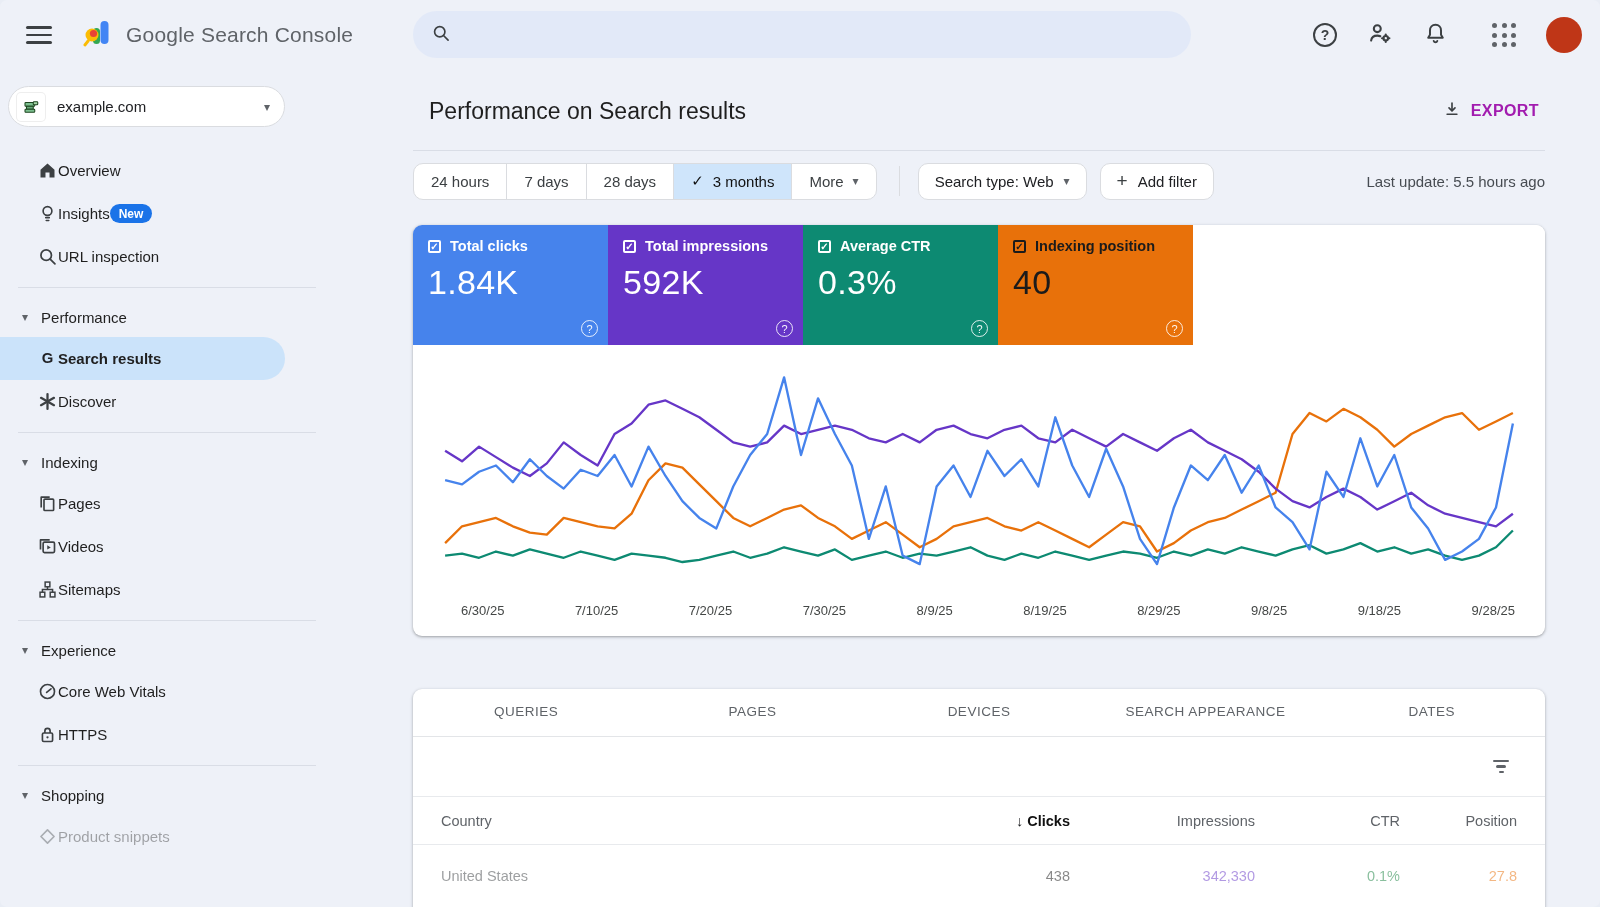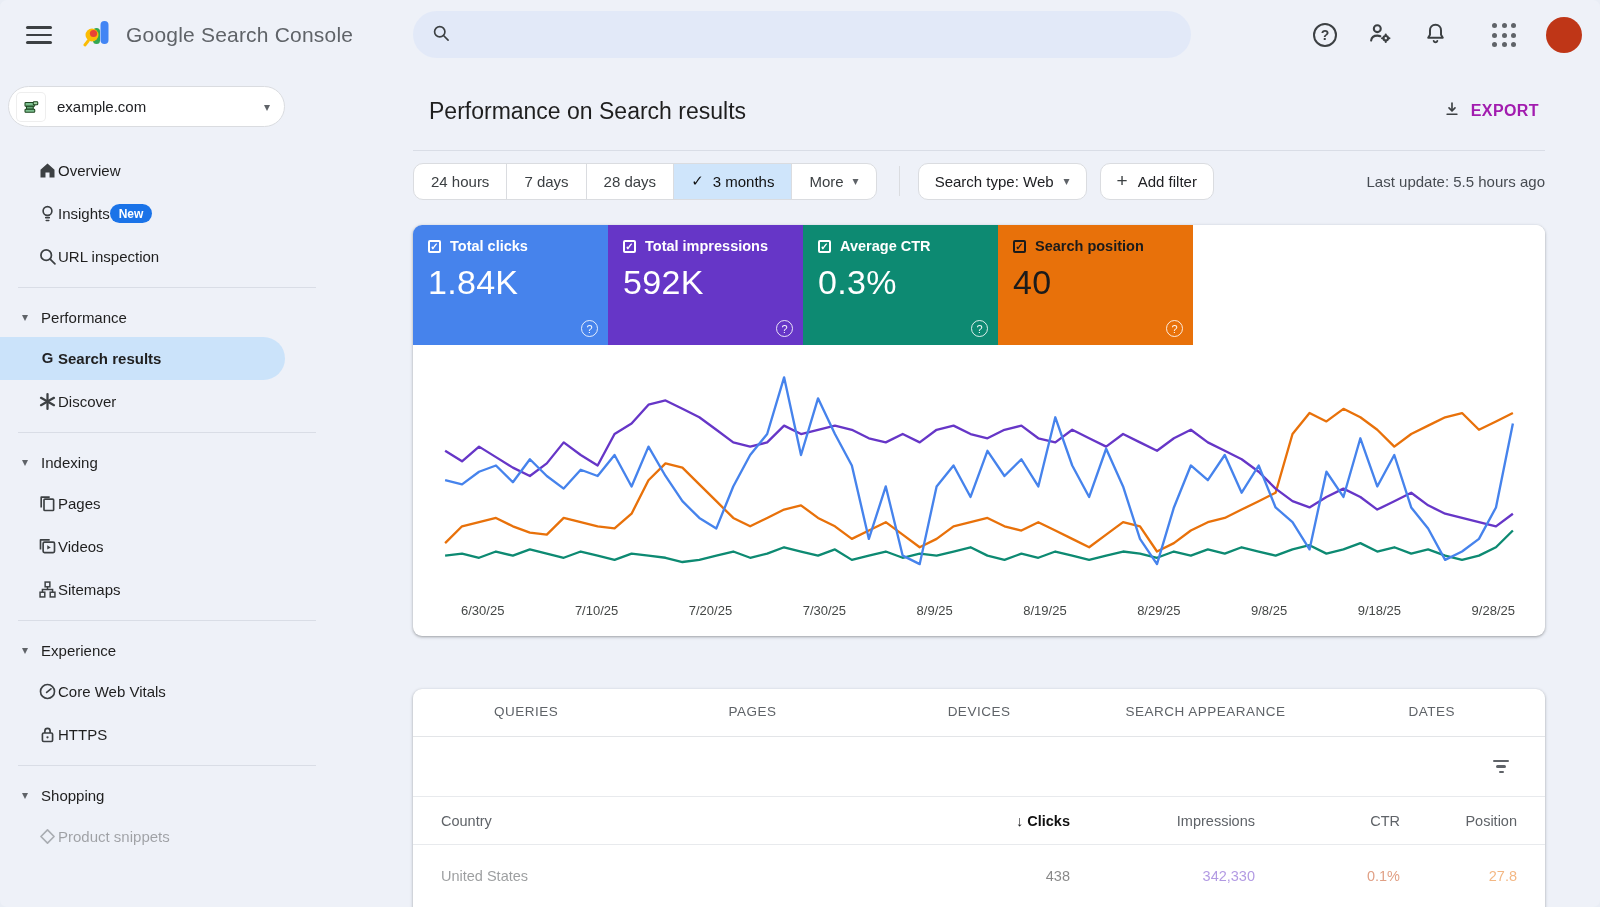--- a/index.html
+++ b/index.html
@@ -81,21 +81,21 @@
   .filter-icon span { height:2.2px; background:#5f6368; border-radius:2px; }
   .filter-icon .l1{width:16px;} .filter-icon .l2{width:10px;} .filter-icon .l3{width:5px;}
   .thead { display:flex; align-items:center; height:48px; font-size:14.5px; color:#5f6368; border-bottom:1px solid #e8eaed; }
   .col-country { flex:1; padding-left:28px; }
   .col { text-align:right; }
   .col.clicks { width:150px; color:#111; font-weight:bold; }
   .col.impr { width:185px; } .col.ctr { width:145px; } .col.pos { width:145px; padding-right:28px; }
   .sort-arrow { font-weight:normal; color:#202124; margin-right:4px; }
   .trow { display:flex; align-items:center; height:62px; font-size:14.5px; opacity:.5; }
   .trow .col-country { color:#3c4043; cursor:pointer; }
-  .v-clicks { color:#4683ec; } .v-impr { color:#6636c7; } .v-ctr { color:#c2410c; } .v-pos { color:#e8710a; }
+  .v-clicks { color:#4683ec; } .v-impr { color:#6636c7; } .v-ctr { color:#15803d; } .v-pos { color:#e8710a; }
 </style>
 </head>
 <body>
 
 <div class="app">
 
   <div class="topbar">
     <div class="hamburger">
         <span></span>
         <span></span>
@@ -370,21 +370,21 @@
           <div class="tile-head">
             <span class="cbox">✓</span>
             <span>Average CTR</span>
           </div>
           <div class="tile-value">0.3%</div>
           <div class="tile-help">?</div>
         </div>
         <div class="tile" style="background: rgb(232, 113, 10); color: rgb(27, 27, 27);">
           <div class="tile-head">
             <span class="cbox">✓</span>
-            <span>Search position</span>
+            <span>Indexing position</span>
           </div>
           <div class="tile-value">40</div>
           <div class="tile-help">?</div>
         </div>
         <div class="spacer"></div>
       </div>
       <div class="chart-wrap">
         <svg id="chart-svg" viewBox="0 0 1060 236" preserveAspectRatio="none">
             <polyline points="6.0,182.6 22.6,165.9 39.3,161.8 55.9,157.6 72.5,165.9 89.2,172.2 105.8,174.2 122.4,157.6 139.1,161.8 155.7,165.9 172.3,168.0 189.0,153.4 205.6,120.2 222.3,103.5 238.9,107.7 255.5,124.3 272.2,141.0 288.8,157.6 305.4,165.9 322.1,157.6 338.7,149.3 355.3,145.1 372.0,157.6 388.6,165.9 405.2,178.4 421.9,170.1 438.5,161.8 455.1,174.2 471.8,186.7 488.4,178.4 505.0,165.9 521.7,161.8 538.3,157.6 555.0,165.9 571.6,170.1 588.2,161.8 604.9,170.1 621.5,178.4 638.1,186.7 654.8,174.2 671.4,161.8 688.0,165.9 704.7,190.9 721.3,182.6 737.9,170.1 754.6,161.8 771.2,157.6 787.8,149.3 804.5,141.0 821.1,132.6 837.7,74.4 854.4,53.6 871.0,61.9 887.7,49.4 904.3,57.8 920.9,70.2 937.6,86.9 954.2,74.4 970.8,66.1 987.5,57.8 1004.1,53.6 1020.7,70.2 1037.4,61.9 1054.0,53.6" fill="none" stroke="#e8710a" stroke-width="2.3" stroke-linejoin="round"></polyline>
             <polyline points="6.0,195.0 22.6,193.0 39.3,197.1 55.9,190.9 72.5,195.0 89.2,188.8 105.8,193.0 122.4,197.1 139.1,190.9 155.7,195.0 172.3,199.2 189.0,193.0 205.6,195.0 222.3,197.1 238.9,201.3 255.5,199.2 272.2,195.0 288.8,190.9 305.4,197.1 322.1,193.0 338.7,186.7 355.3,190.9 372.0,195.0 388.6,188.8 405.2,199.2 421.9,195.0 438.5,190.9 455.1,197.1 471.8,193.0 488.4,195.0 505.0,190.9 521.7,186.7 538.3,195.0 555.0,199.2 571.6,193.0 588.2,197.1 604.9,190.9 621.5,195.0 638.1,199.2 654.8,195.0 671.4,190.9 688.0,193.0 704.7,197.1 721.3,190.9 737.9,195.0 754.6,188.8 771.2,193.0 787.8,186.7 804.5,190.9 821.1,195.0 837.7,188.8 854.4,184.6 871.0,193.0 887.7,188.8 904.3,182.6 920.9,190.9 937.6,186.7 954.2,193.0 970.8,188.8 987.5,195.0 1004.1,199.2 1020.7,195.0 1037.4,186.7 1054.0,170.1" fill="none" stroke="#0d8a72" stroke-width="2.3" stroke-linejoin="round"></polyline>

